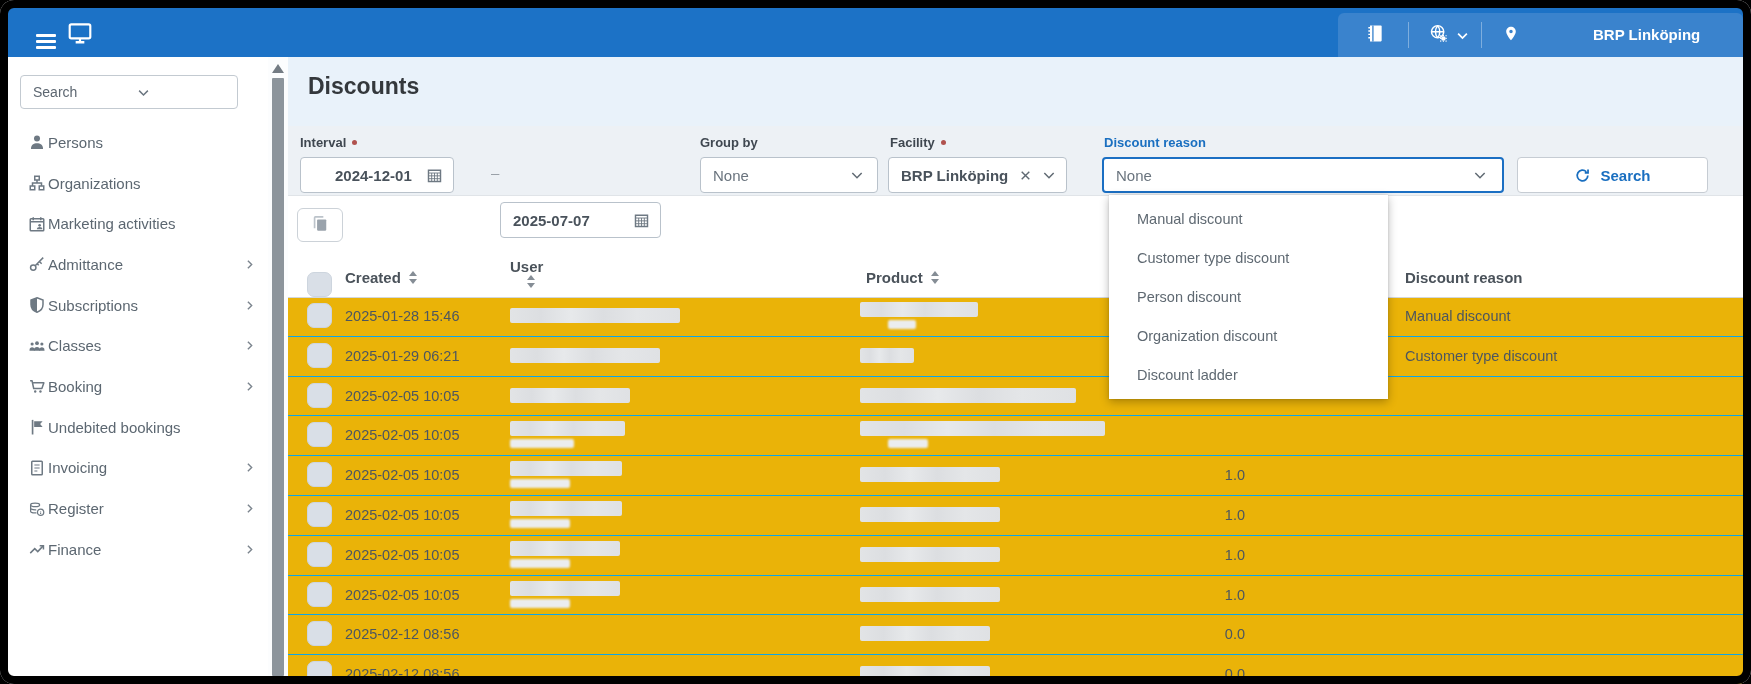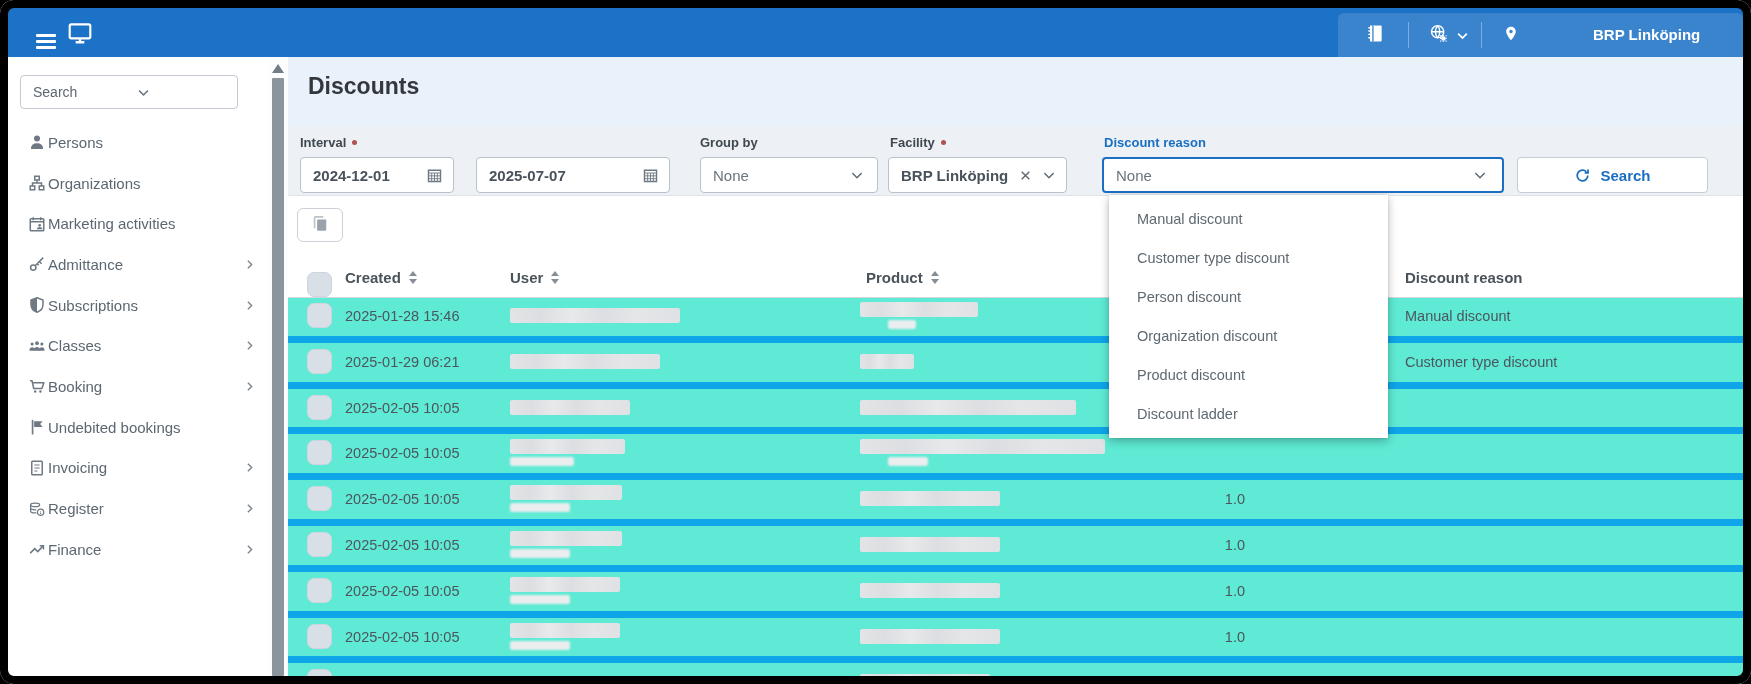--- a/index.html
+++ b/index.html
@@ -58,21 +58,21 @@
 
   
   .thead{position:absolute;left:288px;top:258px;width:1455px;height:39px;background:#fff;border-bottom:1px solid #d2d7dc;z-index:2;}
   .th{position:absolute;top:0;height:39px;display:flex;align-items:center;font-size:15px;font-weight:bold;color:#4a525a;}
   .sort{display:inline-flex;flex-direction:column;gap:2.5px;margin-left:8px;}
   .sort i{width:0;height:0;border-left:4px solid transparent;border-right:4px solid transparent;}
   .sort .up{border-bottom:5px solid #858d95;}
   .sort .dn{border-top:5px solid #858d95;}
   .cb{width:25px;height:25px;border-radius:7px;background:#d9dfe7;border:1px solid #cdd5de;box-sizing:border-box;cursor:pointer;}
   .tbody{position:absolute;left:288px;top:297px;width:1455px;z-index:1;}
-  .trow{height:38.8px;position:relative;border-bottom:7px solid #0ea5e9;background:#5eead4;cursor:pointer;}
+  .trow{height:38.8px;position:relative;border-bottom:1px solid #0ea5e9;background:#eab308;cursor:pointer;}
   .c-check{position:absolute;left:19px;top:6px;}
   .c-created{position:absolute;left:57px;top:0;line-height:38.8px;font-size:14.5px;color:#4d565f;}
   .c-val{position:absolute;left:880px;top:0;width:77px;text-align:right;line-height:38.8px;font-size:14.5px;color:#4d565f;}
   .c-reason{position:absolute;left:1117px;top:0;line-height:38.8px;font-size:14.5px;color:#4d565f;}
   .blob{position:absolute;height:15px;border-radius:2px;filter:blur(.7px);
     background:linear-gradient(90deg,#e2e4e6 0%,#dcdee1 18%,#e7e9eb 36%,#dcdee1 55%,#e4e6e8 75%,#dfe1e4 100%);}
   .blob2{position:absolute;height:9px;border-radius:2px;background:#ebedef;filter:blur(.9px);}
 
   
   .dd-panel{position:absolute;left:1109px;top:195px;width:279px;background:#fff;z-index:60;
@@ -300,31 +300,31 @@
       <div class="scroll-thumb"></div>
     </div>
 
     <div class="band-head">
       <h1 class="page-title" style="margin:0;">Discounts</h1>
     </div>
 
     <div class="band-filter"></div>
 
     <span class="flabel" style="left:300px;"><span>Interval</span><span class="req-dot"></span></span>
-    <div class="field" style="left:300px;width:154px;">
+    <div class="field" style="left:300px;width:154px;padding-left:22px;">
       <span class="val">2024-12-01</span>
       <span class="tail" style="margin-right:10px;">
         <svg width="17" height="17" viewBox="0 0 24 24" fill="none" stroke="#6e7983">
           <path d="M3.5 4.5h17v16h-17z" stroke-width="2"></path>
           <path d="M3.5 8.5h17M8 8.5V20.5M12 8.5V20.5M16 8.5V20.5M3.5 12.5h17M3.5 16.5h17" stroke-width="1.3"></path>
         </svg>
       </span>
     </div>
     <span class="dash">–</span>
-    <div class="field" style="left:476px;width:194px;">
+    <div class="field" style="left:500px;width:161px;margin-top:45px;">
       <span class="val">2025-07-07</span>
       <span class="tail" style="margin-right:10px;">
         <svg width="17" height="17" viewBox="0 0 24 24" fill="none" stroke="#6e7983">
           <path d="M3.5 4.5h17v16h-17z" stroke-width="2"></path>
           <path d="M3.5 8.5h17M8 8.5V20.5M12 8.5V20.5M16 8.5V20.5M3.5 12.5h17M3.5 16.5h17" stroke-width="1.3"></path>
         </svg>
       </span>
     </div>
 
     <span class="flabel" style="left:700px;">Group by</span>
@@ -387,21 +387,21 @@
       <div class="th" style="left:19px;top:7px;">
           <div class="cb"></div>
         </div>
       <div class="th" style="left:57px;">
         <span>Created</span>
         <span class="sort">
             <i class="up"></i>
             <i class="dn"></i>
           </span>
       </div>
-      <div class="th" style="left:222px;">
+      <div class="th" style="left:222px;flex-direction:column;">
         <span>User</span>
         <span class="sort">
             <i class="up"></i>
             <i class="dn"></i>
           </span>
       </div>
       <div class="th" style="left:578px;">
         <span>Product</span>
         <span class="sort">
             <i class="up"></i>
@@ -519,19 +519,18 @@
           <div class="c-val">0.0</div>
           <div class="c-reason"></div>
         </div>
       </div>
 
     <div class="dd-panel">
         <div class="dd-item">Manual discount</div>
         <div class="dd-item">Customer type discount</div>
         <div class="dd-item">Person discount</div>
         <div class="dd-item">Organization discount</div>
-        <div class="dd-item">Product discount</div>
         <div class="dd-item">Discount ladder</div>
       </div>
 
   </div>
   <div class="frame"></div>
 </div>
 
 </body></html>

